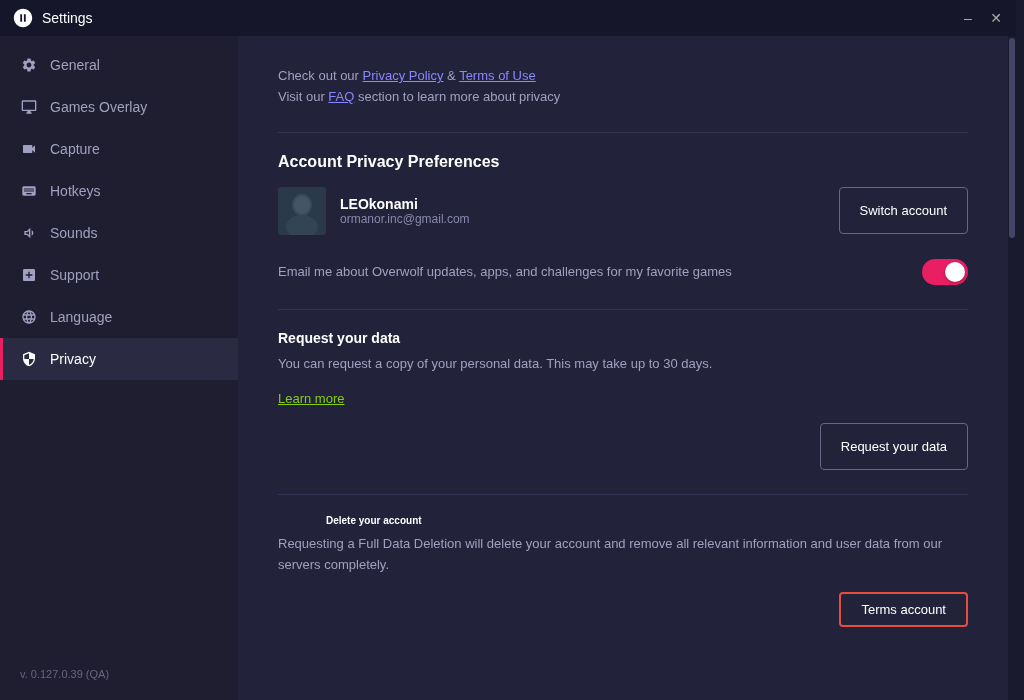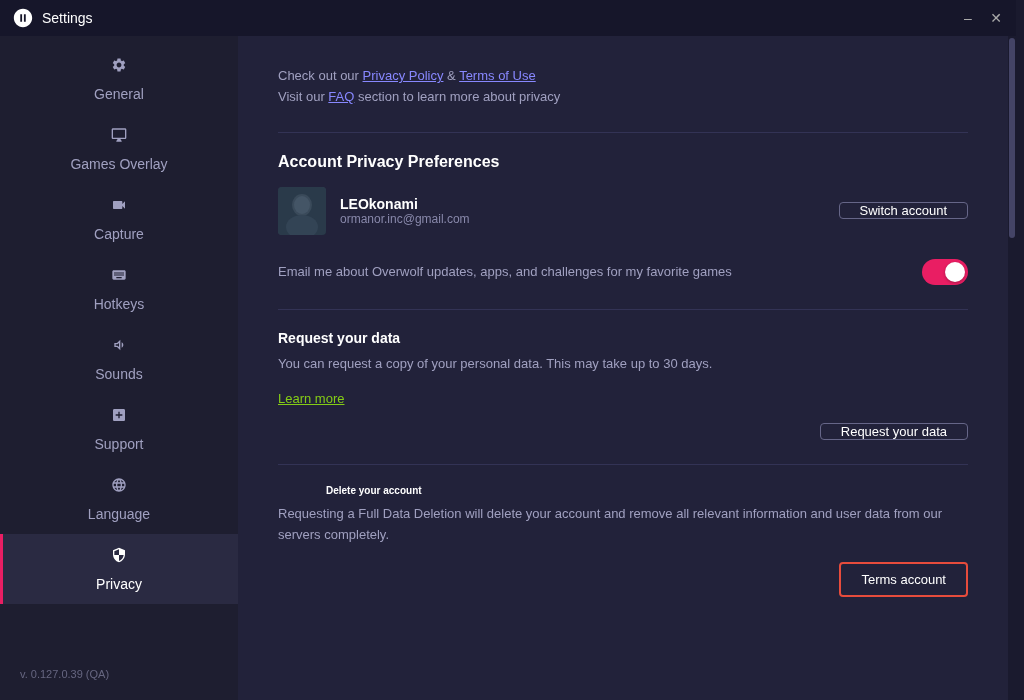--- a/index.html
+++ b/index.html
@@ -81,21 +81,20 @@
       display: flex;
       align-items: center;
       gap: 12px;
       padding: 12px 20px;
       color: #a0a0c0;
       cursor: pointer;
       font-size: 14px;
       font-weight: 400;
       transition: background 0.15s;
       position: relative;
-      flex-direction: column;
     }
     .sidebar-item.active {
       background: #2a2a42;
       color: #ffffff;
     }
     .sidebar-item.active::before {
       content: '';
       position: absolute;
       left: 0;
       top: 0;
@@ -207,21 +206,21 @@
       font-weight: 600;
     }
     .account-details .email {
       color: #8888aa;
       font-size: 12px;
     }
     .btn-secondary {
       background: transparent;
       border: 1px solid #666688;
       color: #ffffff;
-      padding: 0 20px;
+      padding: 15px 20px;
       border-radius: 4px;
       cursor: pointer;
       font-size: 13px;
       font-weight: 500;
     }
 
     
     .email-options-section {
       margin-bottom: 24px;
     }

